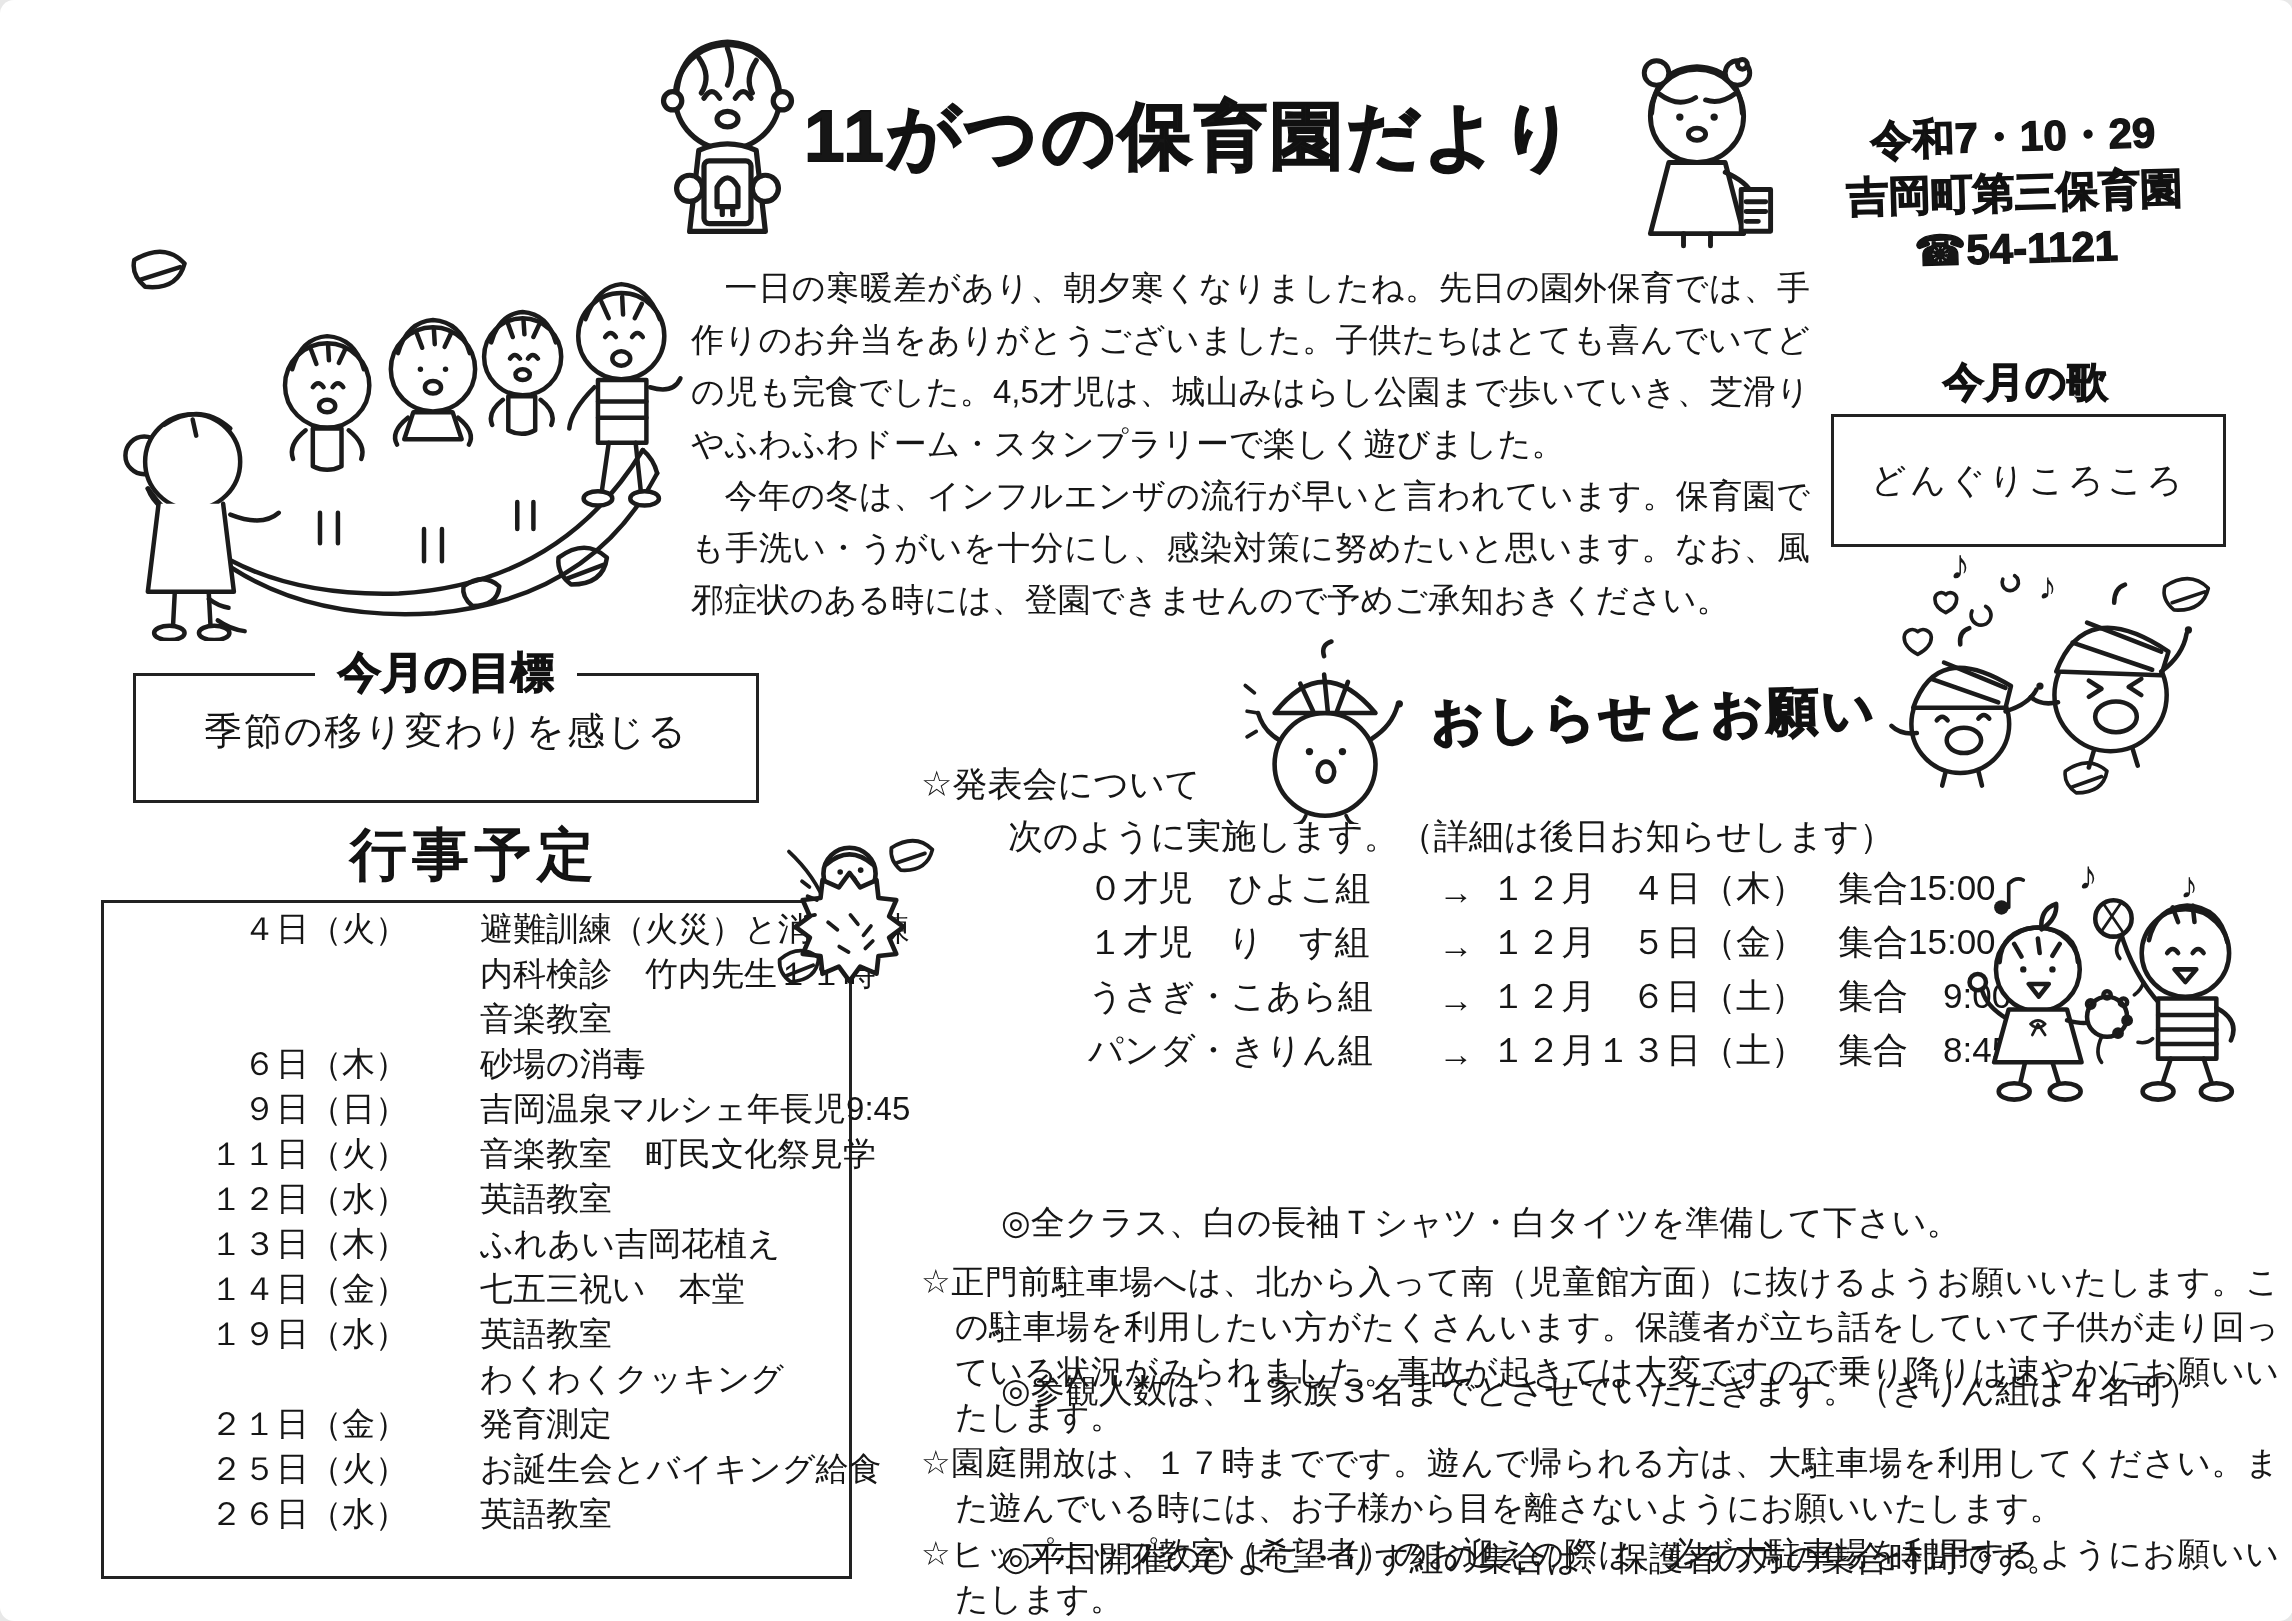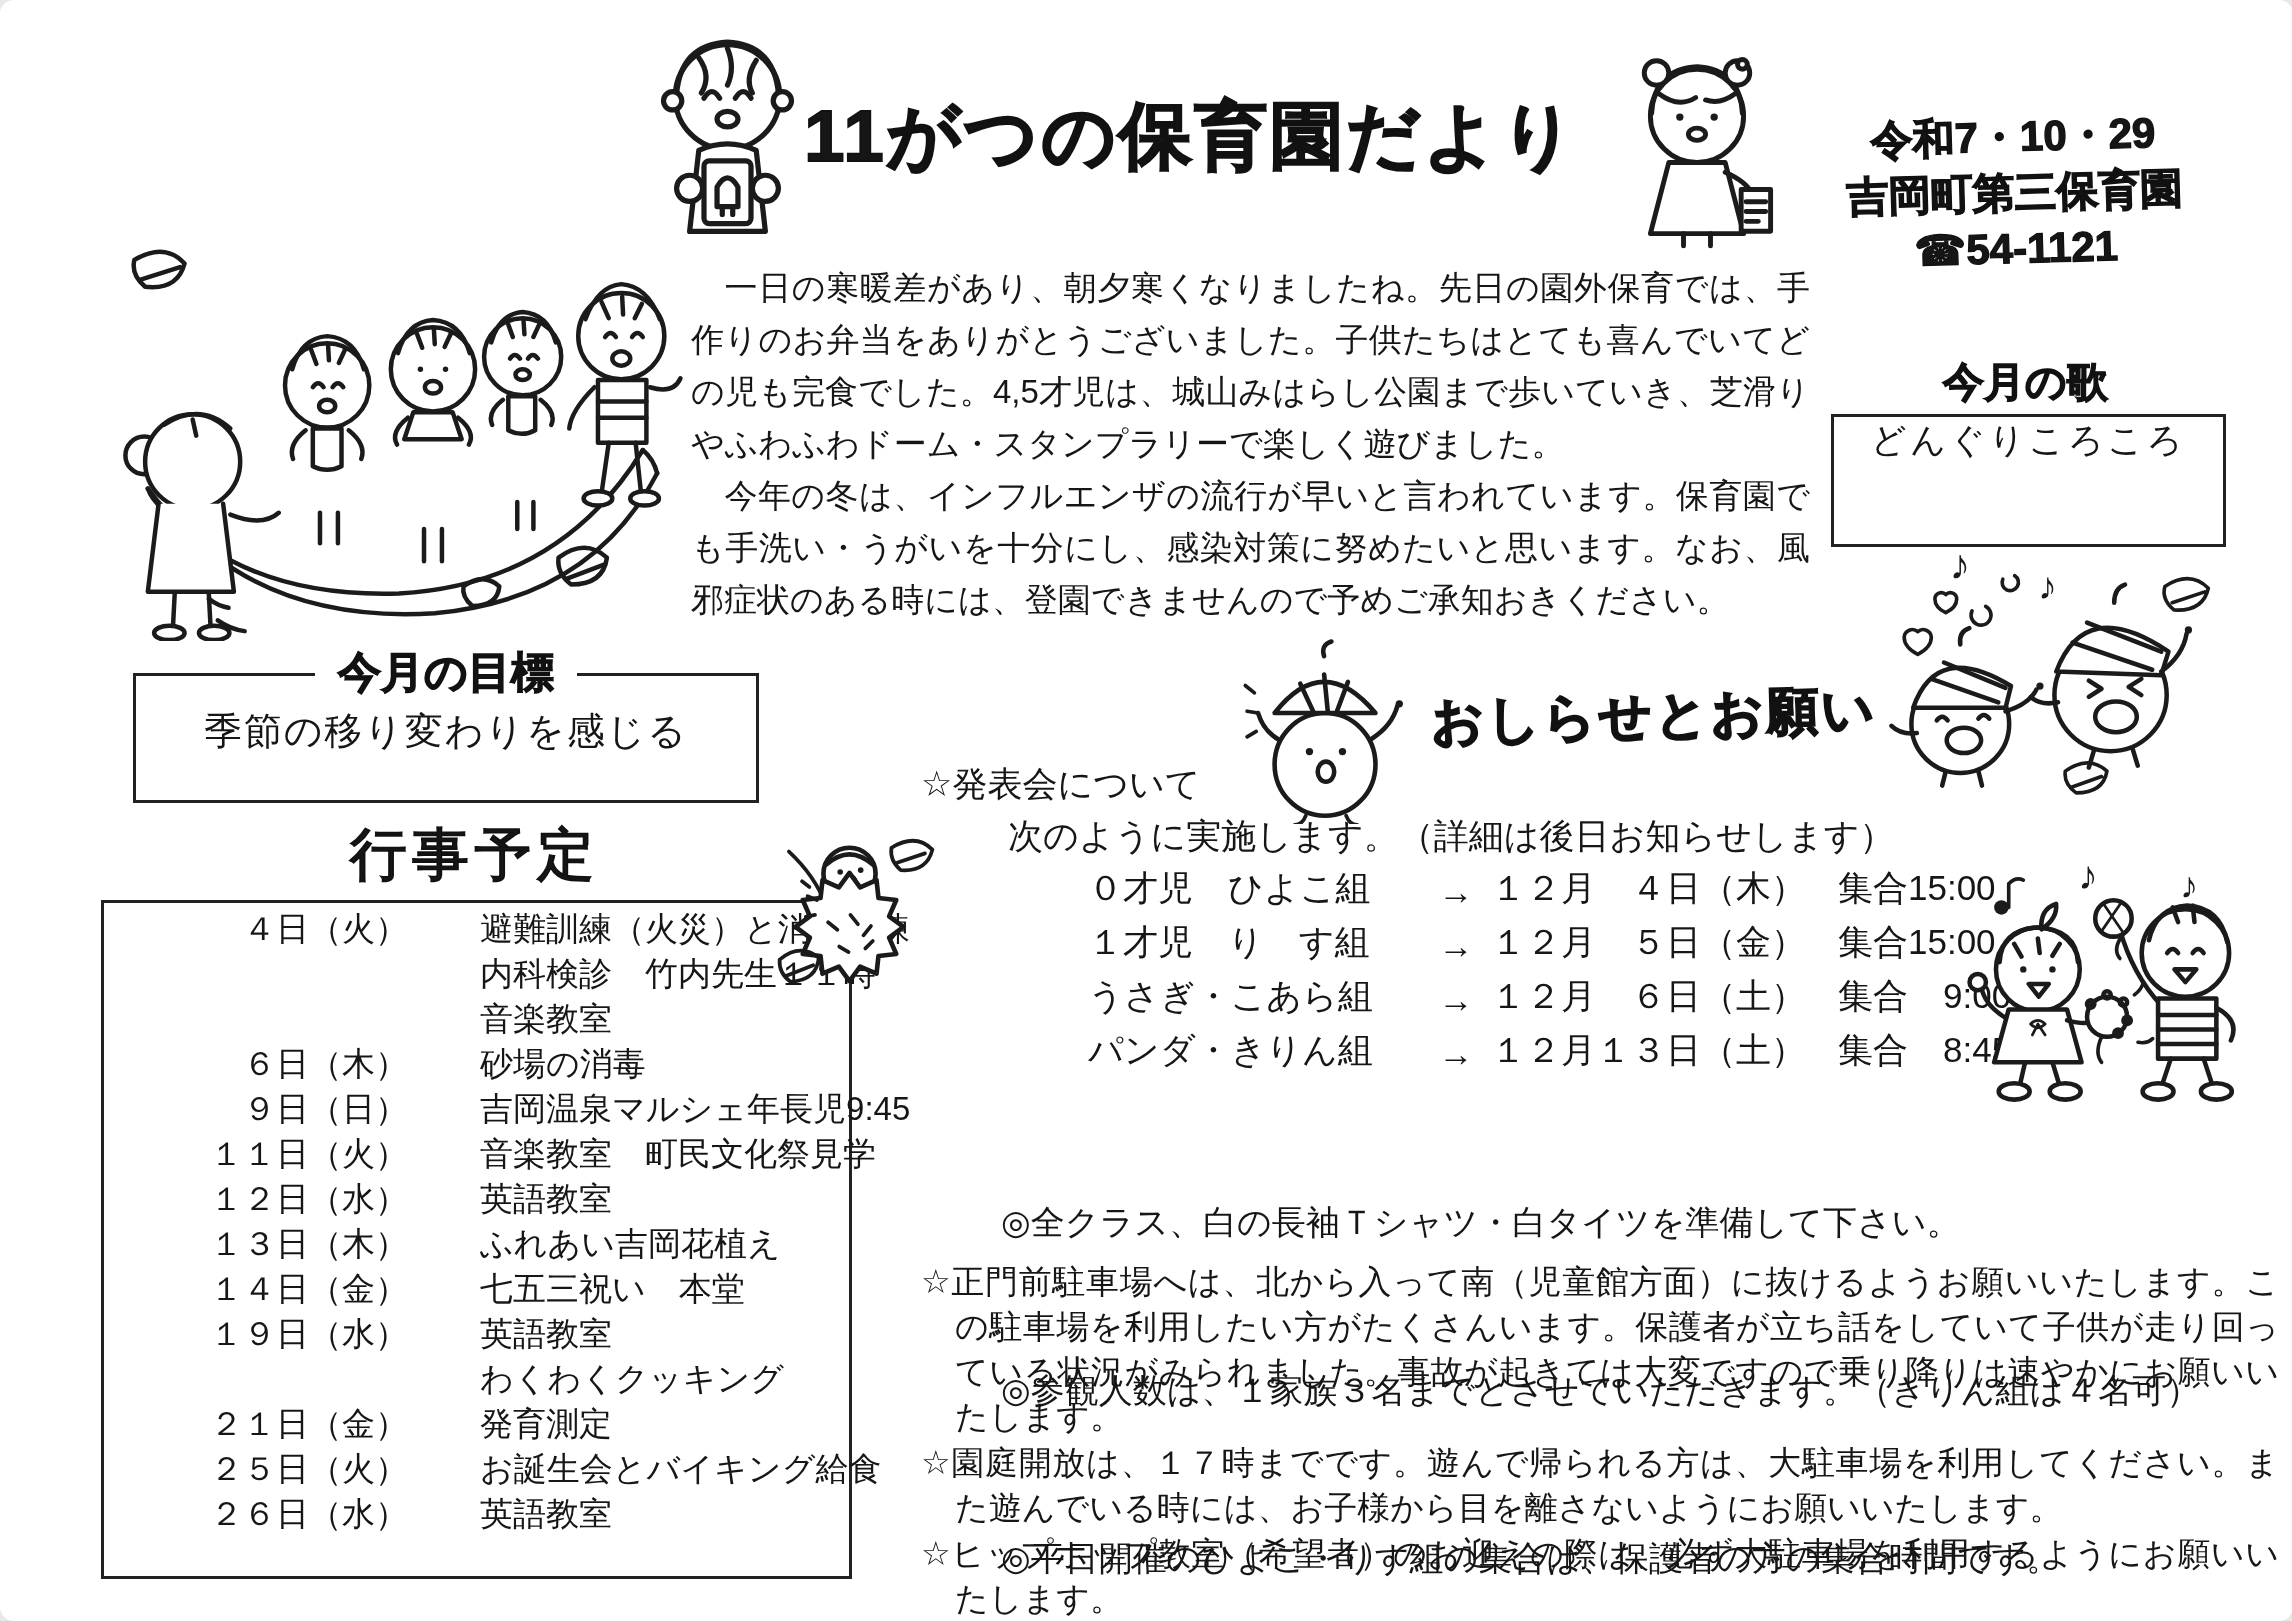--- a/index.html
+++ b/index.html
@@ -38,21 +38,21 @@
   .intro p{margin:0;}
 
   
   .song-heading{
     left:1831px;top:355px;width:389px;text-align:center;
     font-size:41px;font-weight:900;-webkit-text-stroke:1.3px #111;
   }
   .song-box{
     left:1831px;top:414px;width:389px;height:127px;
     border:3.6px solid #222;
-    display:flex;justify-content:center;
+    display:flex;align-items:center;justify-content:center;
     font-size:35px;letter-spacing:3.6px;
   }
 
   
   .goal-box{
     left:133px;top:673px;width:620px;height:124px;
     border:3.6px solid #222;
   }
   .goal-heading{
     position:absolute;left:50%;top:-32px;transform:translateX(-50%);

